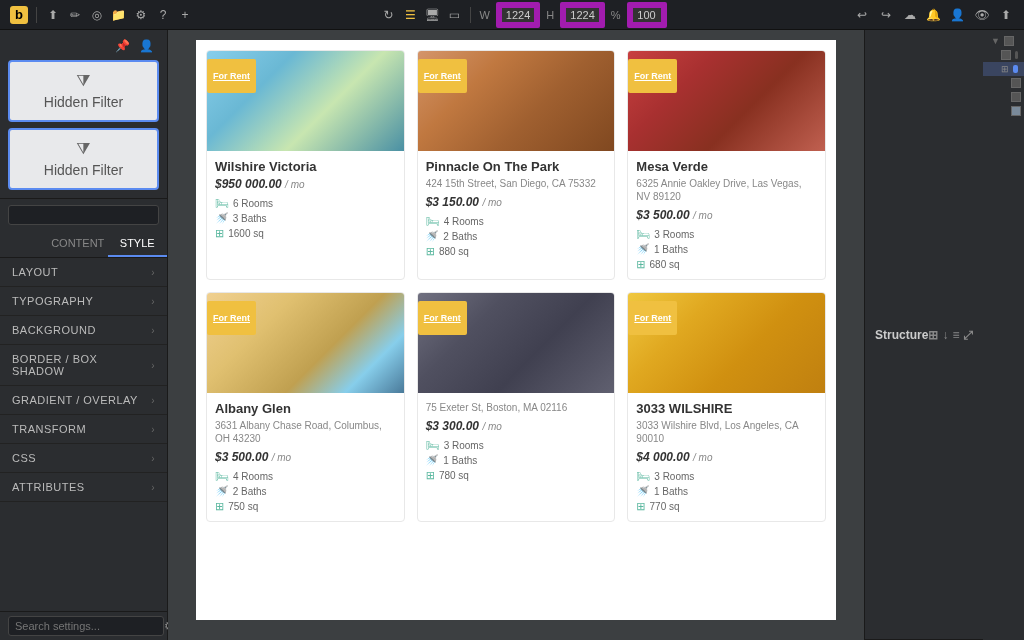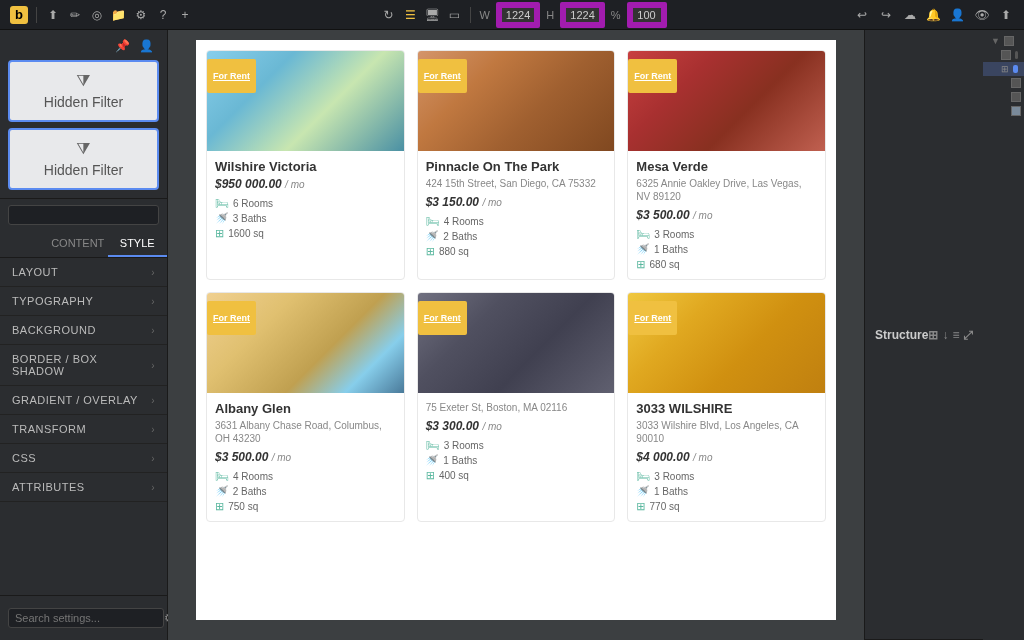--- a/index.html
+++ b/index.html
@@ -111,21 +111,21 @@
       padding: 8px 12px;
       font-size: 11px;
       color: #bbb;
       cursor: pointer;
       border-bottom: 1px solid #222;
       text-transform: uppercase;
       letter-spacing: 0.5px;
     }
     .panel-menu-item .arrow { font-size: 10px; color: #666; }
     .panel-bottom {
-      padding: 12px 8px;
+      padding: 4px 8px;
       border-top: 1px solid #1a1a1a;
       display: flex;
       align-items: center;
     }
     .panel-bottom-search {
       flex: 1;
       background: #1e2024;
       border: 1px solid #444;
       border-radius: 3px;
       color: #ccc;
@@ -503,21 +503,21 @@
               <div class="feature-row">
                 <span class="feature-icon">🛏</span>
                 <span>3 Rooms</span>
               </div>
               <div class="feature-row">
                 <span class="feature-icon">🚿</span>
                 <span>1 Baths</span>
               </div>
               <div class="feature-row">
                 <span class="feature-icon">⊞</span>
-                <span>400 sq</span>
+                <span>780 sq</span>
               </div>
             </div>
           </div>
         </div>
 
         <div class="property-card">
           <div class="property-img-wrap">
             <div class="for-rent-badge">For Rent</div>
             <div class="property-img img-6"></div>
           </div>

